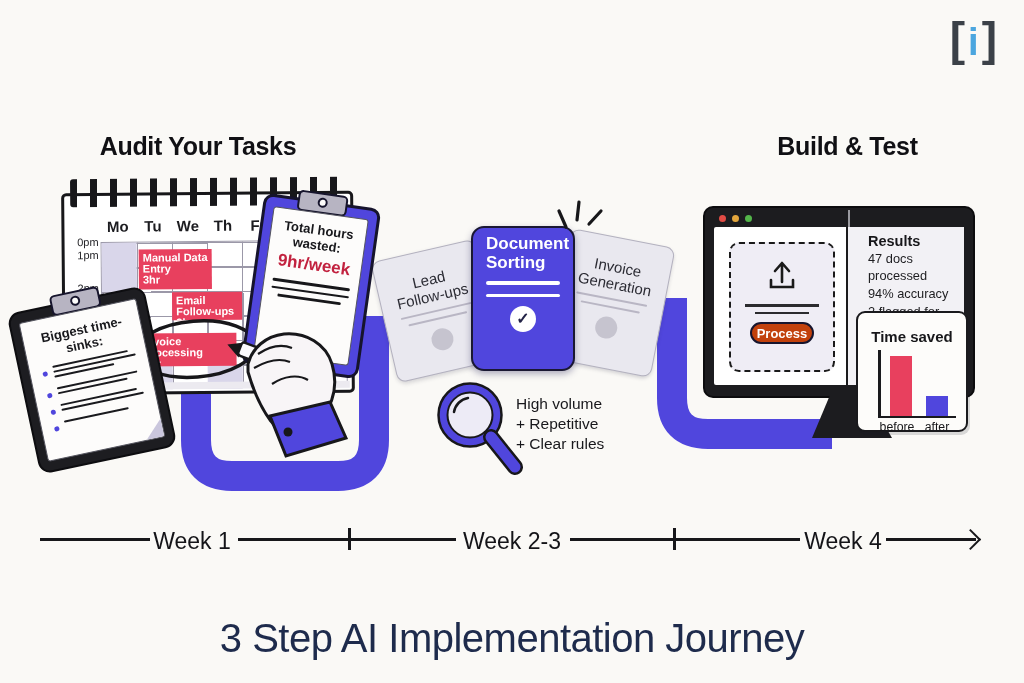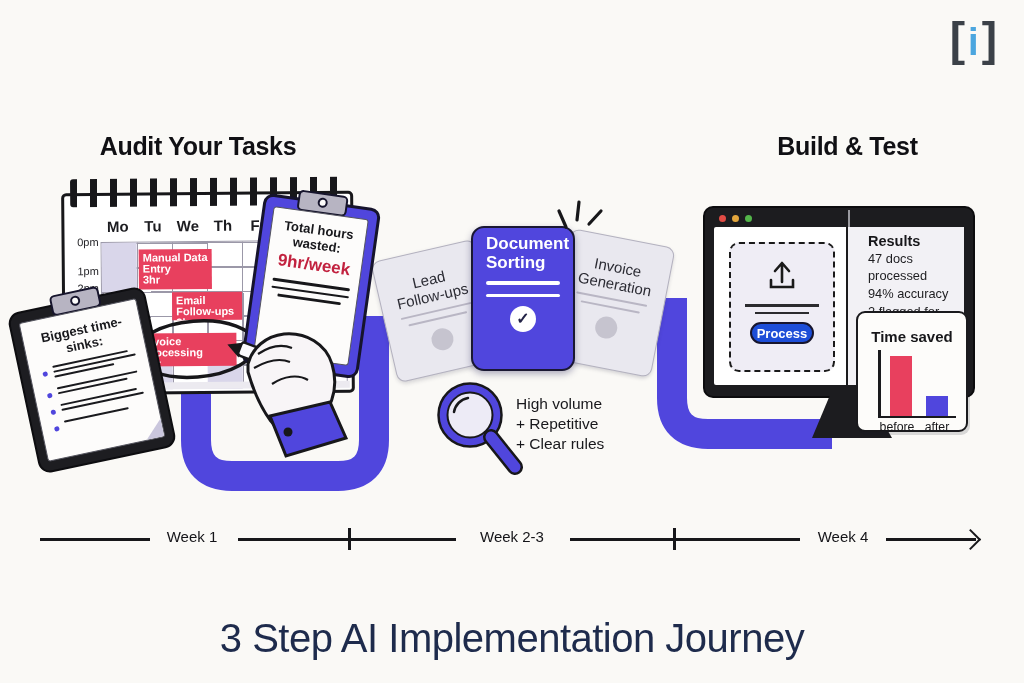--- a/index.html
+++ b/index.html
@@ -69,21 +69,21 @@
            border-radius:10px;box-sizing:border-box;z-index:2;}
   .tl{position:absolute;top:7px;width:7px;height:7px;border-radius:50%;}
   .top-div{position:absolute;left:143px;top:2px;width:2px;height:17px;background:#9a9aa0;}
   .screen{position:absolute;left:9px;top:19px;width:250px;height:158px;background:#fff;border-radius:2px;}
   .panel-right{position:absolute;left:132px;top:0;width:118px;height:158px;background:#f2f1f5;border-left:2.5px solid #1b1b1d;box-sizing:border-box;}
   .upload-box{position:absolute;left:15px;top:15px;width:106px;height:130px;background:#efedf5;border:2.5px dashed #1a1a1a;
               border-radius:10px;box-sizing:border-box;text-align:center;}
   .upload-box svg{margin-top:14px;}
   .u1{display:block;width:74px;height:2.5px;background:#2b2b2e;margin:10px auto 0;}
   .u2{display:block;width:54px;height:2px;background:#2b2b2e;margin:5px auto 0;}
-  .btn-process{width:64px;height:22px;margin:8px auto 0;background:#1d4ed8;border:2px solid #17152e;border-radius:11px;
+  .btn-process{width:64px;height:22px;margin:8px auto 0;background:#c2410c;border:2px solid #17152e;border-radius:11px;
                color:#fff;font-size:13px;font-weight:700;line-height:19px;box-sizing:border-box;}
   .results{position:absolute;left:144px;top:6px;width:112px;text-align:left;padding-left:10px;box-sizing:border-box;}
   .results .rt{font-size:14.5px;font-weight:800;color:#17171a;}
   .results .rl{font-size:12.8px;line-height:17px;color:#1d1d20;margin-top:1px;}
   .stand{position:absolute;left:812px;top:396px;width:80px;height:42px;background:#1c1c1f;
          clip-path:polygon(22% 0,70% 0,100% 100%,0 100%);z-index:3;}
   
   .time-card{position:absolute;left:856px;top:311px;width:112px;height:121px;background:#fdfcfa;border:2.5px solid #1a1a1d;
              border-radius:9px;box-sizing:border-box;z-index:4;box-shadow:2px 3px 0 rgba(30,30,40,.15);}
   .tc-title{text-align:center;font-size:15px;font-weight:800;margin-top:15px;}
@@ -92,21 +92,21 @@
   .tc-x{position:absolute;left:12px;right:2px;bottom:0;height:2.5px;background:#1a1a1d;}
   .bar{position:absolute;bottom:2.5px;width:22px;}
   .bar-before{left:24px;height:60px;background:#e8405e;}
   .bar-after{left:60px;height:20px;background:#5046dd;}
   .tc-labels{display:flex;margin:2px 0 0 16px;font-size:12.3px;color:#17171a;}
   .tc-labels span:first-child{width:46px;text-align:center;}
   .tc-labels span:last-child{width:34px;text-align:center;}
   
   .tl-seg{position:absolute;top:538px;height:2.5px;background:#17171a;z-index:1;}
   .tl-tick{position:absolute;top:528px;width:2.5px;height:22px;background:#17171a;z-index:1;}
-  .tl-label{position:absolute;top:528px;font-size:15px;font-weight:500;color:#141418;text-align:center;z-index:1;}
+  .tl-label{position:absolute;top:528px;font-size:23px;font-weight:500;color:#141418;text-align:center;z-index:1;}
   .tl-arrow{position:absolute;left:963px;top:532px;width:13px;height:13px;border-top:2.5px solid #17171a;
             border-right:2.5px solid #17171a;transform:rotate(45deg);z-index:1;}
   
   .footer-title{position:absolute;left:0;right:0;top:616px;text-align:center;font-size:40px;font-weight:400;
                 color:#1e2b4c;letter-spacing:-0.5px;}
 </style>
 </head>
 <body>
 
 <div class="scene">
@@ -124,21 +124,21 @@
   <div class="cal">
     <div class="cal-spiral"></div>
     <div class="cal-days">
       <span>Mo</span>
         <span>Tu</span>
         <span>We</span>
         <span>Th</span>
         <span>Fr</span>
     </div>
     <span class="cal-time" style="top:40px;">0pm</span>
-    <span class="cal-time" style="top:69px;">1pm</span>
+    <span class="cal-time" style="top:53px;">1pm</span>
     <span class="cal-time" style="top:86px;">2pm</span>
     <div class="cal-grid">
       <div class="lav" style="left:0;top:0;width:35px;height:49px;"></div>
       <div class="lav" style="left:0;top:73.5px;width:35px;height:24.5px;"></div>
       <div class="lav" style="left:175px;top:0;width:35px;height:24.5px;"></div>
       <div class="lav" style="left:175px;top:49px;width:35px;height:49px;"></div>
       <div class="lav" style="left:35px;top:122.5px;width:35px;height:24.5px;"></div>
       <div class="lav" style="left:105px;top:122.5px;width:35px;height:24.5px;"></div>
     </div>
     <div class="task" style="left:74px;top:54px;width:73px;height:40px;">

